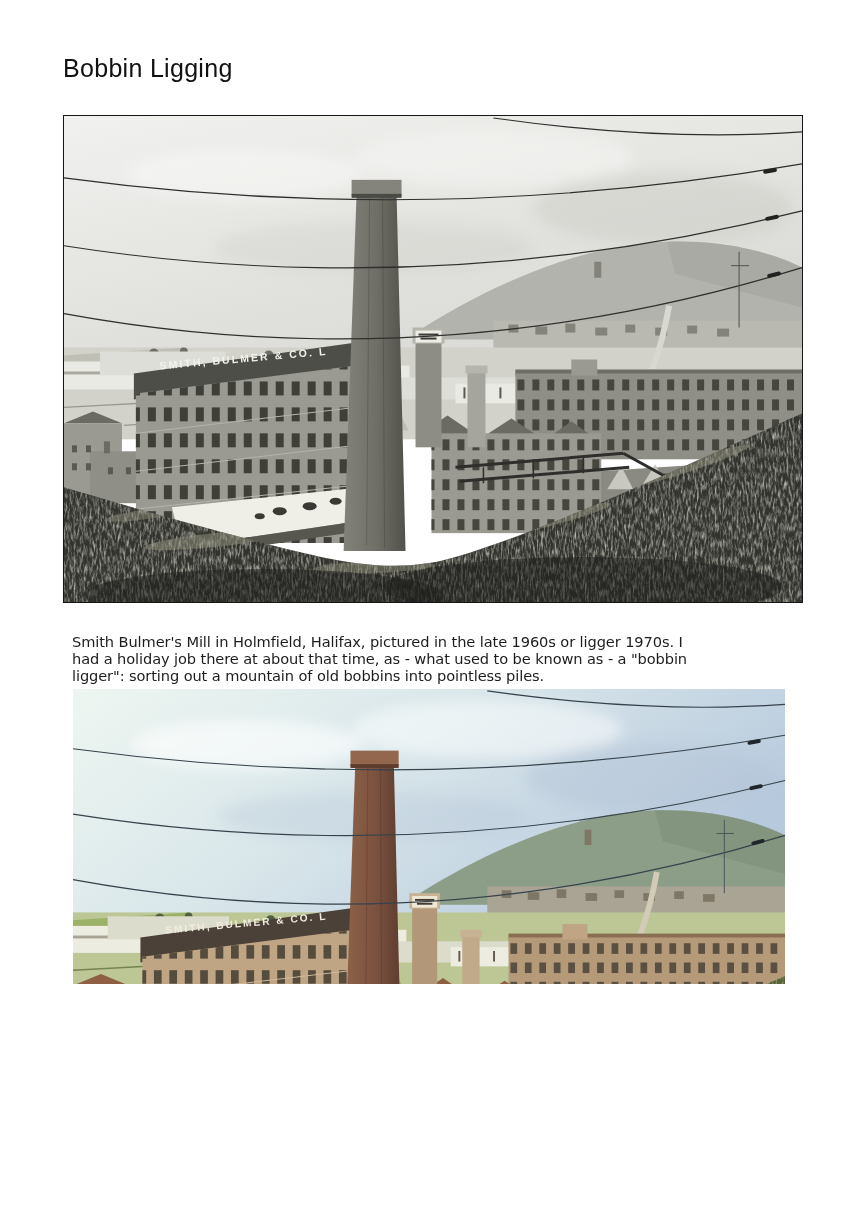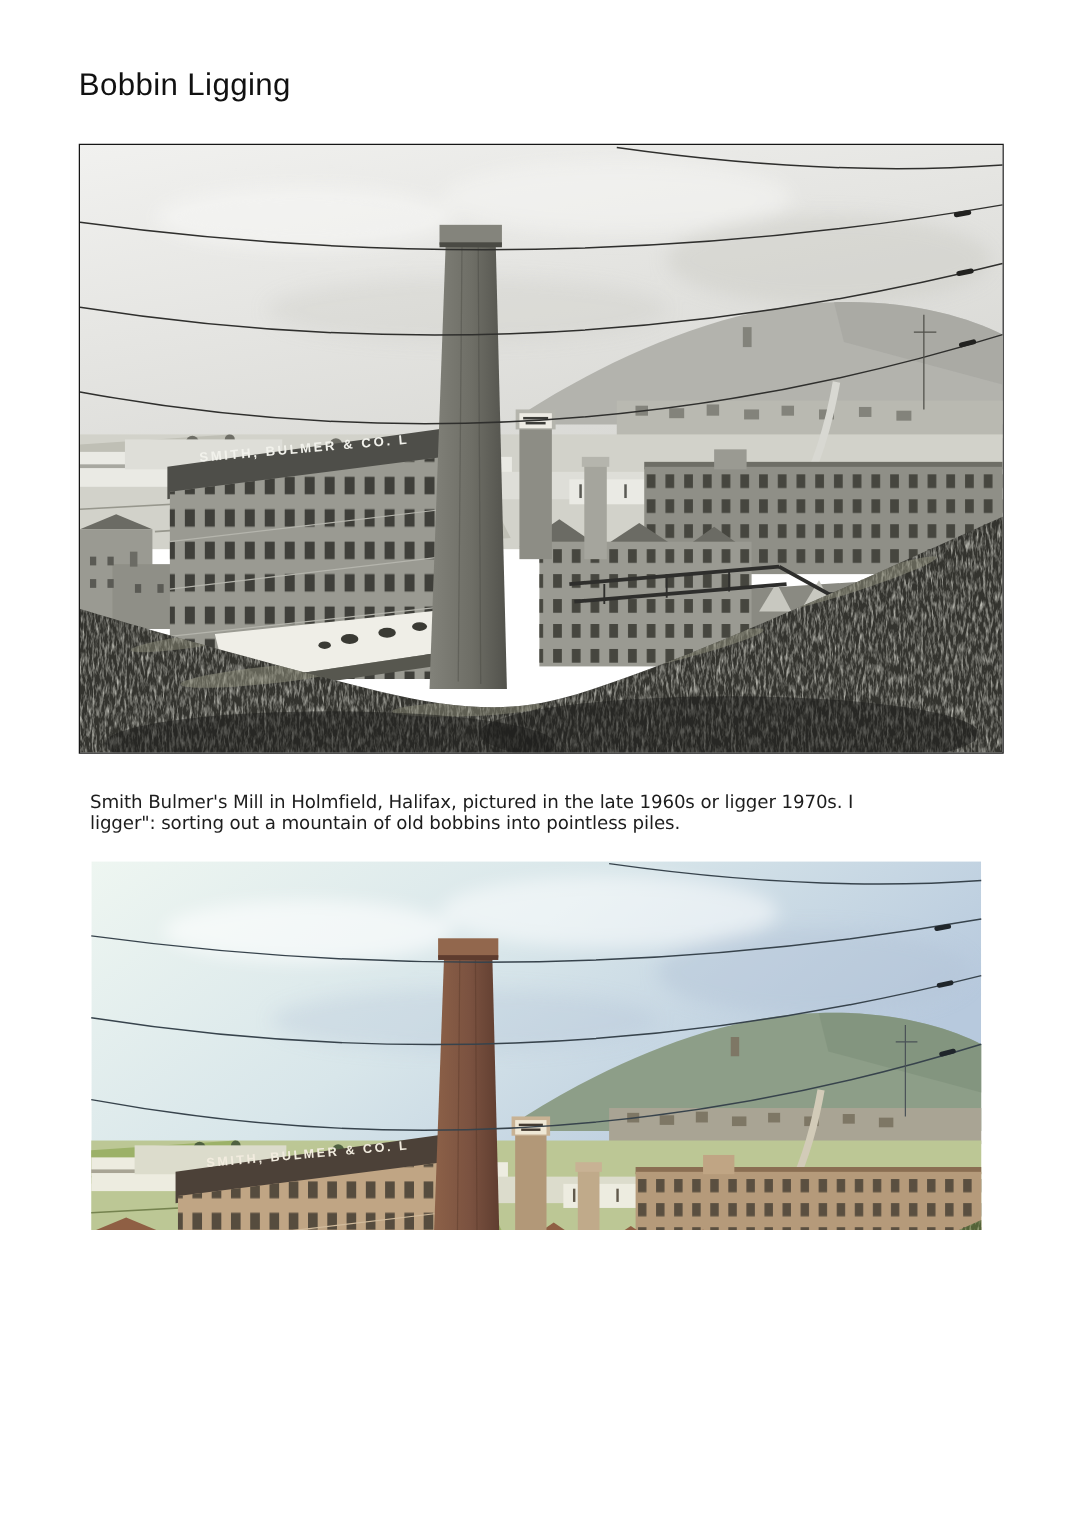--- a/index.html
+++ b/index.html
@@ -264,20 +264,21 @@
           <ellipse class="grassl" cx="90" cy="398" rx="50" ry="5" opacity=".45" transform="rotate(-8 90 398)"></ellipse>
           <ellipse class="grassd" cx="200" cy="480" rx="180" ry="26" opacity=".5"></ellipse>
           <ellipse class="grassd" cx="520" cy="472" rx="200" ry="30" opacity=".5"></ellipse>
         </g>
       </g>
     </svg>
   </figure>
 
   <p class="caption">
     <span style="display:block">Smith Bulmer's Mill in Holmfield, Halifax, pictured in the late 1960s or ligger 1970s. I</span>
+    <span style="display:block">had a holiday job there at about that time, as - what used to be known as - a "bobbin</span>
     <span style="display:block">ligger": sorting out a mountain of old bobbins into pointless piles.</span>
   </p>
 
   <figure class="photo photo-cl">
     <svg class="pcl" viewBox="0 0 739 487" preserveAspectRatio="none">
       <defs>
         <linearGradient id="skyg_cl" x1="0" y1="0" x2="1" y2="0.45">
           <stop offset="0" stop-color="#eef6f1"></stop>
             <stop offset="0.5" stop-color="#d8e6ea"></stop>
             <stop offset="1" stop-color="#b7c9dd"></stop>

